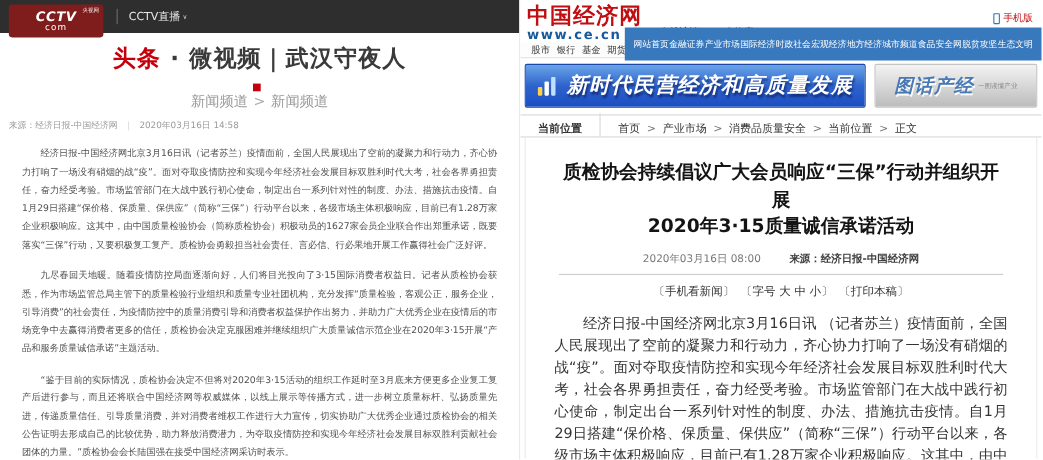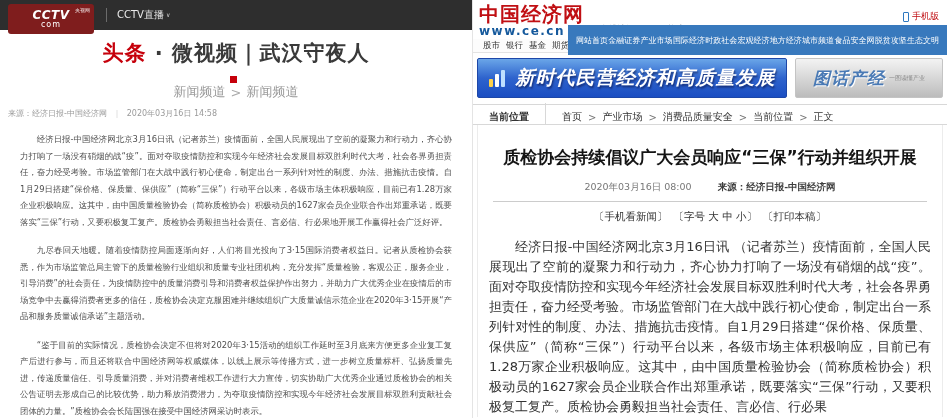--- a/index.html
+++ b/index.html
@@ -70,21 +70,21 @@
   .banner-side .b2s { font-size:6px; color:#8a8a8a; }
 
   .ce-crumb { margin-top:6px; border-top:1px solid #d8d8d8; border-bottom:1px solid #d8d8d8; height:21px; display:flex; align-items:flex-end;
     font-size:10px; color:#333; background:#fff; }
   .ce-crumb .label { font-weight:bold; padding:0 16px; }
   .ce-crumb .vline { width:1px; height:21px; background:#d8d8d8; }
   .ce-crumb-list { padding-left:16px; display:flex; align-items:center; }
   .ce-crumb-list .crumb-item { cursor:pointer; }
   .ce-crumb-list .sep { margin:0 6px; color:#777; }
 
-  .ce-content { margin:0 4px; border-left:1px solid #ececec; border-right:1px solid #ececec; padding:9px 11px 0; height:292px; }
+  .ce-content { margin:0 4px; border-left:1px solid #ececec; border-right:1px solid #ececec; padding:9px 26px 0; height:292px; }
   .r-title { text-align:center; font-size:17px; font-weight:bold; color:#141414; line-height:1.42; }
   .r-meta { text-align:center; margin-top:8px; font-size:9.5px; color:#777; }
   .r-meta .src { margin-left:26px; color:#3e3e3e; font-weight:bold; }
   .r-hr { border:none; border-top:1px solid #cccccc; margin:7px 4px 0; }
   .r-toolbar { margin-top:8px; font-size:10.5px; color:#333; display:flex; justify-content:center; gap:6px; }
   .r-toolbar .tool-item { cursor:pointer; }
   .r-body { margin-top:13px; font-size:13px; color:#333; line-height:20px; text-align:justify; }
   .r-body p { margin:0; text-indent:2em; }
 </style>
 </head>
@@ -207,20 +207,21 @@
           <span class="sep">&gt;</span>
           <span class="crumb-item">当前位置</span>
           <span class="sep">&gt;</span>
           <span class="crumb-item">正文</span>
         </span>
     </div>
 
     <div class="ce-content">
       <h1 class="r-title">
         <div>质检协会持续倡议广大会员响应“三保”行动并组织开展</div>
+        <div>2020年3·15质量诚信承诺活动</div>
       </h1>
       <div class="r-meta">
         <span>2020年03月16日 08:00</span><span class="src">来源：经济日报-中国经济网</span>
       </div>
       <hr class="r-hr">
       <div class="r-toolbar">
           <span class="tool-item">〔手机看新闻〕</span>
           <span class="tool-item">〔字号 大 中 小〕</span>
           <span class="tool-item">〔打印本稿〕</span>
         </div>

